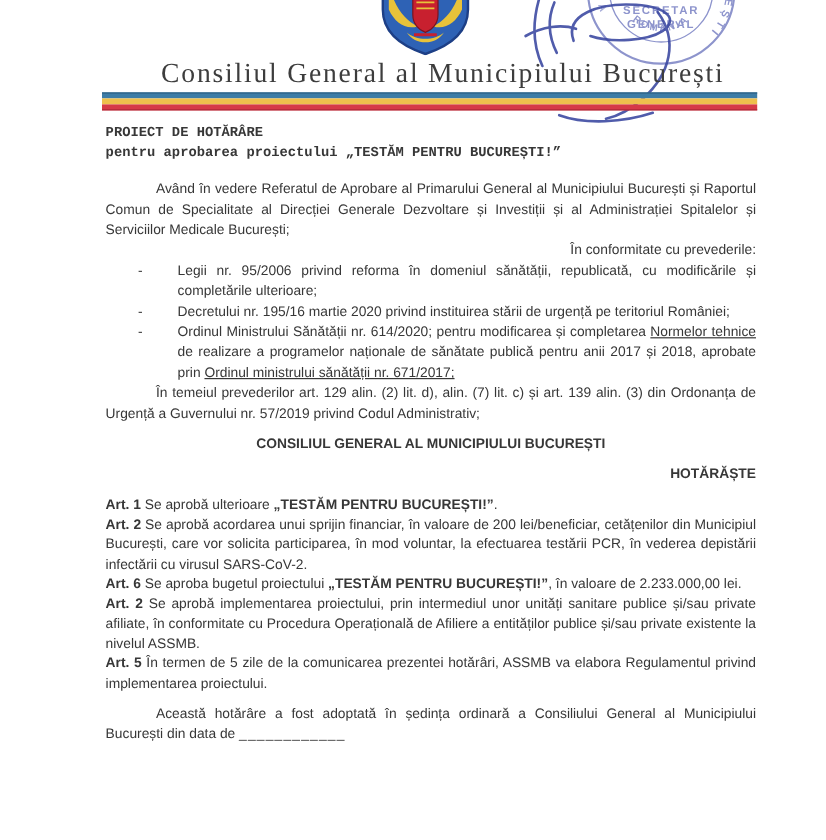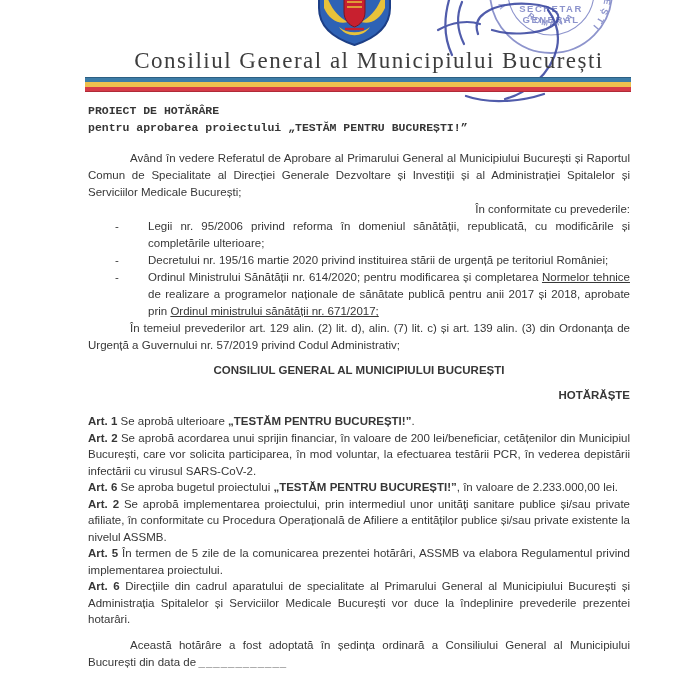--- a/index.html
+++ b/index.html
@@ -47,21 +47,21 @@
   ul.refs { list-style: none; margin: 0; padding: 0; }
   ul.refs li { position: relative; padding-left: 60px; text-align: justify; }
   ul.refs li::before { content: "-"; position: absolute; left: 27px; top: 0; }
   .u { text-decoration: underline; }
   .center-head { text-align: center; font-weight: bold; margin-top: 8px; }
   .center-head2 { text-align: right; font-weight: bold; margin-top: 8px; }
   .articles { margin-top: 9px; line-height: 16.5px; }
   .art { text-align: justify; }
   .art strong { font-weight: bold; }
   .closing { margin-top: 9px; }
-  .blank { letter-spacing: 1px; font-style: italic; }
+  .blank { letter-spacing: 1px; }
 </style>
 </head>
 <body>
 
 <div class="page">
 
   <svg class="coat" viewBox="0 0 75 46" width="75" height="46" aria-hidden="true">
     <path d="M2,-34 H73 V8 C73,26 59,38 37.5,45 C16,38 2,26 2,8 Z" fill="#2e62b5" stroke="#1d3f86" stroke-width="2"></path>
     <path d="M7,-12 C13,8 20,16 31,22 C21,25 12,19 7,8 Z" fill="#e8c23a"></path>
     <path d="M68,-12 C62,8 55,16 44,22 C54,25 63,19 68,8 Z" fill="#e8c23a"></path>
@@ -140,19 +140,18 @@
 
     <div class="center-head">CONSILIUL GENERAL AL MUNICIPIULUI BUCUREȘTI</div>
     <div class="center-head2">HOTĂRĂȘTE</div>
 
     <div class="articles">
       <p class="art"><strong>Art. 1</strong><span> Se aprobă ulterioare </span><strong>„TESTĂM PENTRU BUCUREȘTI!”</strong><span>.</span></p>
       <p class="art"><strong>Art. 2</strong><span> Se aprobă acordarea unui sprijin financiar, în valoare de 200 lei/beneficiar, cetățenilor din Municipiul București, care vor solicita participarea, în mod voluntar, la efectuarea testării PCR, în vederea depistării infectării cu virusul SARS-CoV-2.</span></p>
       <p class="art"><strong>Art. 6</strong><span> Se aproba bugetul proiectului </span><strong>„TESTĂM PENTRU BUCUREȘTI!”</strong><span>, în valoare de 2.233.000,00 lei.</span></p>
       <p class="art"><strong>Art. 2</strong><span> Se aprobă implementarea proiectului, prin intermediul unor unități sanitare publice și/sau private afiliate, în conformitate cu Procedura Operațională de Afiliere a entităților publice și/sau private existente la nivelul ASSMB.</span></p>
       <p class="art"><strong>Art. 5</strong><span> În termen de 5 zile de la comunicarea prezentei hotărâri, ASSMB va elabora Regulamentul privind implementarea proiectului.</span></p>
-      <p class="art"><strong>Art. 6</strong><span> Direcțiile din cadrul aparatului de specialitate al Primarului General al Municipiului București și Administrația Spitalelor și Serviciilor Medicale București vor duce la îndeplinire prevederile prezentei hotarâri.</span></p>
     </div>
 
     <p class="justify indent closing"><span>Această hotărâre a fost adoptată în ședința ordinară a Consiliului General al Municipiului București din data de </span><span class="blank">____________</span></p>
 
   </div>
 </div>
 
 </body></html>

